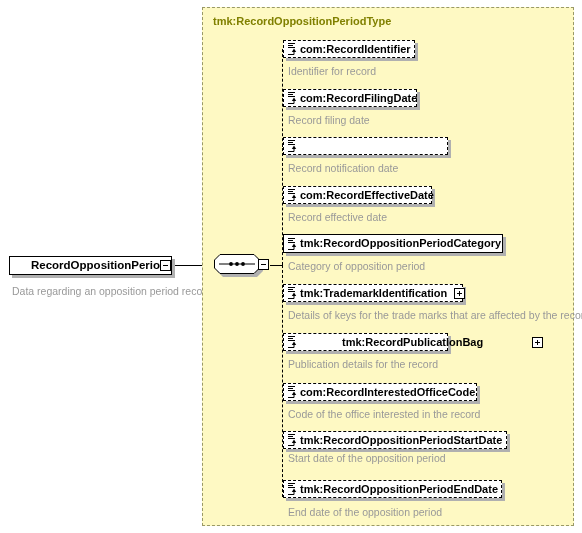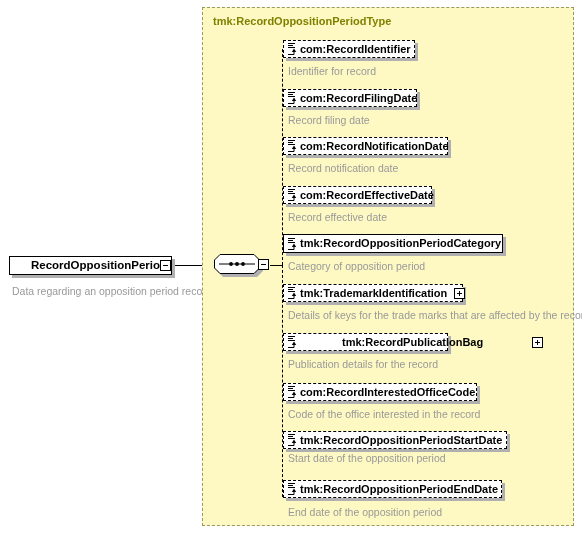--- a/index.html
+++ b/index.html
@@ -264,21 +264,20 @@
 <div class="child" style="left:283px; top:137px;">
   <div class="node-shadow" style="width:165px;height:18px;"></div>
   <div class="node-box dashed" style="width:165px;height:18px;">
     <svg class="elem-icon" viewBox="0 0 11 14">
       <line x1="1" y1="1.5" x2="8" y2="1.5" stroke="#000" stroke-width="1"></line>
       <line x1="1" y1="3.5" x2="6" y2="3.5" stroke="#000" stroke-width="1"></line>
       <line x1="1" y1="5.5" x2="8" y2="5.5" stroke="#000" stroke-width="1"></line>
       <path d="M1 12.5 L7 12.5 L7 8" stroke="#000" stroke-width="1" fill="none"></path>
       <polygon points="7,6.5 9.2,10 4.8,10" fill="#000"></polygon>
     </svg>
-    <span class="node-label">com:RecordNotificationDate</span>
   </div>
 </div>
 <div class="child-desc" style="left:288px; top:162px;">Record notification date</div>
 
 <div class="child" style="left:283px; top:186px;">
   <div class="node-shadow" style="width:149px;height:18px;"></div>
   <div class="node-box dashed" style="width:149px;height:18px;">
     <svg class="elem-icon" viewBox="0 0 11 14">
       <line x1="1" y1="1.5" x2="8" y2="1.5" stroke="#000" stroke-width="1"></line>
       <line x1="1" y1="3.5" x2="6" y2="3.5" stroke="#000" stroke-width="1"></line>

